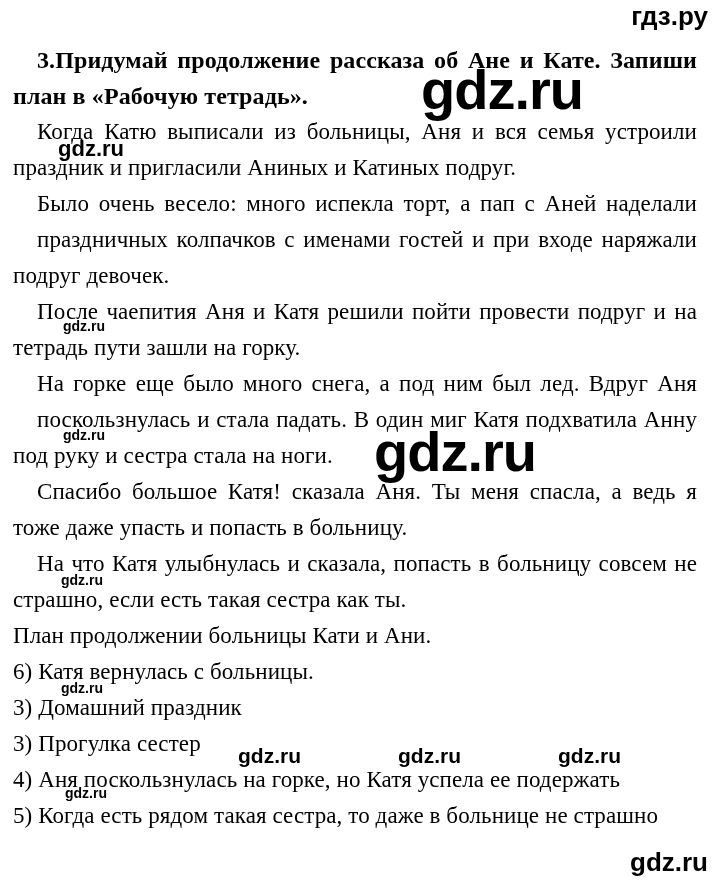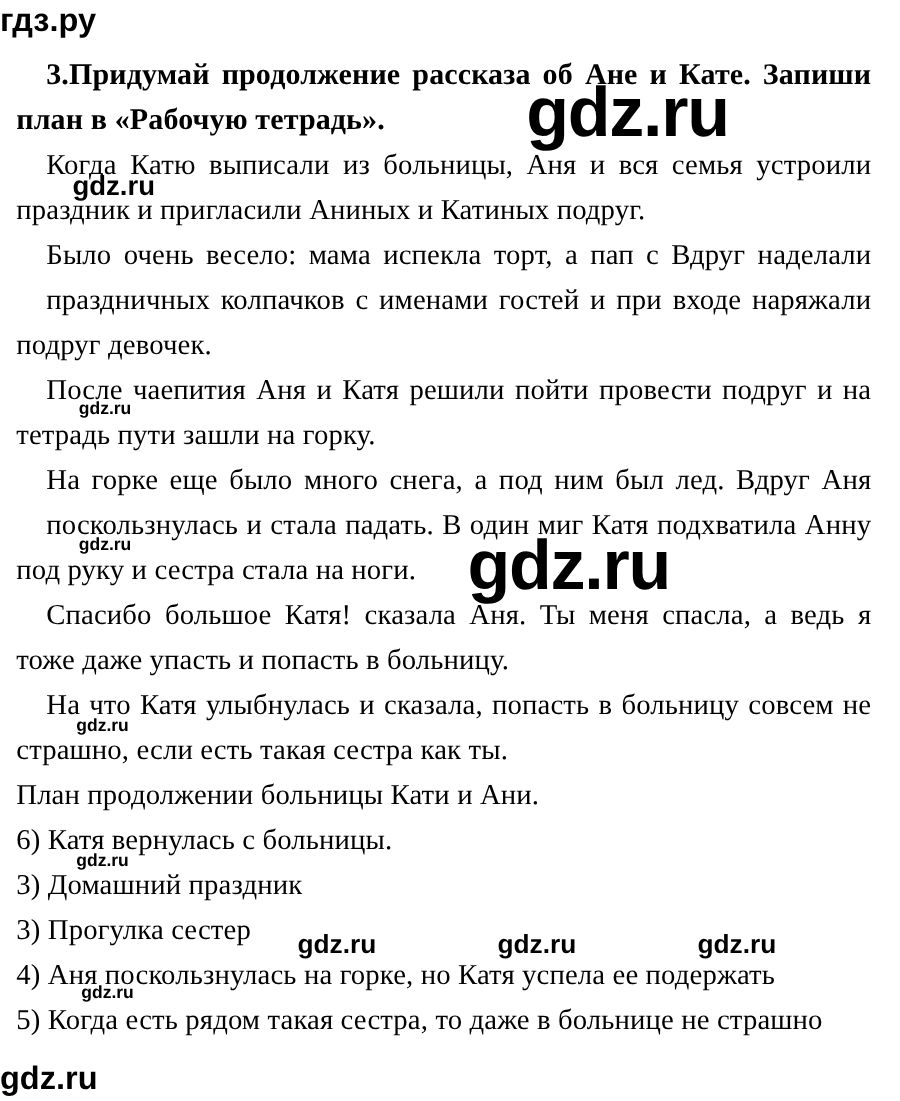--- a/index.html
+++ b/index.html
@@ -1,21 +1,21 @@
 <!DOCTYPE html>
 <html><head>
 <meta charset="utf-8">
 <style>
   html,body{margin:0;padding:0;background:#fff;}
   .page{
     position:relative;width:720px;height:881px;background:#ffffff;color:#000;
     overflow:hidden;font-family:"Liberation Serif", serif;
   }
   .logo{
-    position:absolute;left:0;right:12px;text-align:left;
+    position:absolute;left:0;right:12px;text-align:right;
     font-family:"Liberation Sans", sans-serif;font-weight:700;line-height:1;
   }
   #logo-top{top:3px;font-size:26px;}
   #logo-bottom{top:849px;font-size:26px;}
   .content{position:absolute;left:13px;top:42px;width:684px;}
   .ln{
     font-size:23px;line-height:36px;height:36px;white-space:nowrap;
     letter-spacing:0.1px;
   }
   .ln.j{text-align:justify;text-align-last:justify;white-space:normal;overflow:hidden;margin-left:24px;}
@@ -45,21 +45,21 @@
 <div class="page">
 
   <div class="logo" id="logo-top">гдз.ру</div>
 
   <div class="content">
     <div class="ln hd j">3.Придумай продолжение рассказа об Ане и Кате. Запиши его</div>
     <div class="ln hd">план в «Рабочую тетрадь».</div>
 
     <div class="ln j">Когда Катю выписали из больницы, Аня и вся семья устроили</div>
     <div class="ln">праздник и пригласили Аниных и Катиных подруг.</div>
-    <div class="ln j">Было очень весело: мама испекла торт, а пап с Вдруг наделали</div>
+    <div class="ln j">Было очень весело: много испекла торт, а пап с Аней наделали</div>
     <div class="ln j">праздничных колпачков с именами гостей и при входе наряжали</div>
     <div class="ln">подруг девочек.</div>
     <div class="ln j">После чаепития Аня и Катя решили пойти провести подруг и на</div>
     <div class="ln">тетрадь пути зашли на горку.</div>
     <div class="ln j">На горке еще было много снега, а под ним был лед. Вдруг Аня</div>
     <div class="ln j">поскользнулась и стала падать. В один миг Катя подхватила Анну</div>
     <div class="ln">под руку и сестра стала на ноги.</div>
     <div class="ln j">Спасибо большое Катя! сказала Аня. Ты меня спасла, а ведь я</div>
     <div class="ln">тоже даже упасть и попасть в больницу.</div>
     <div class="ln j">На что Катя улыбнулась и сказала, попасть в больницу совсем не</div>

